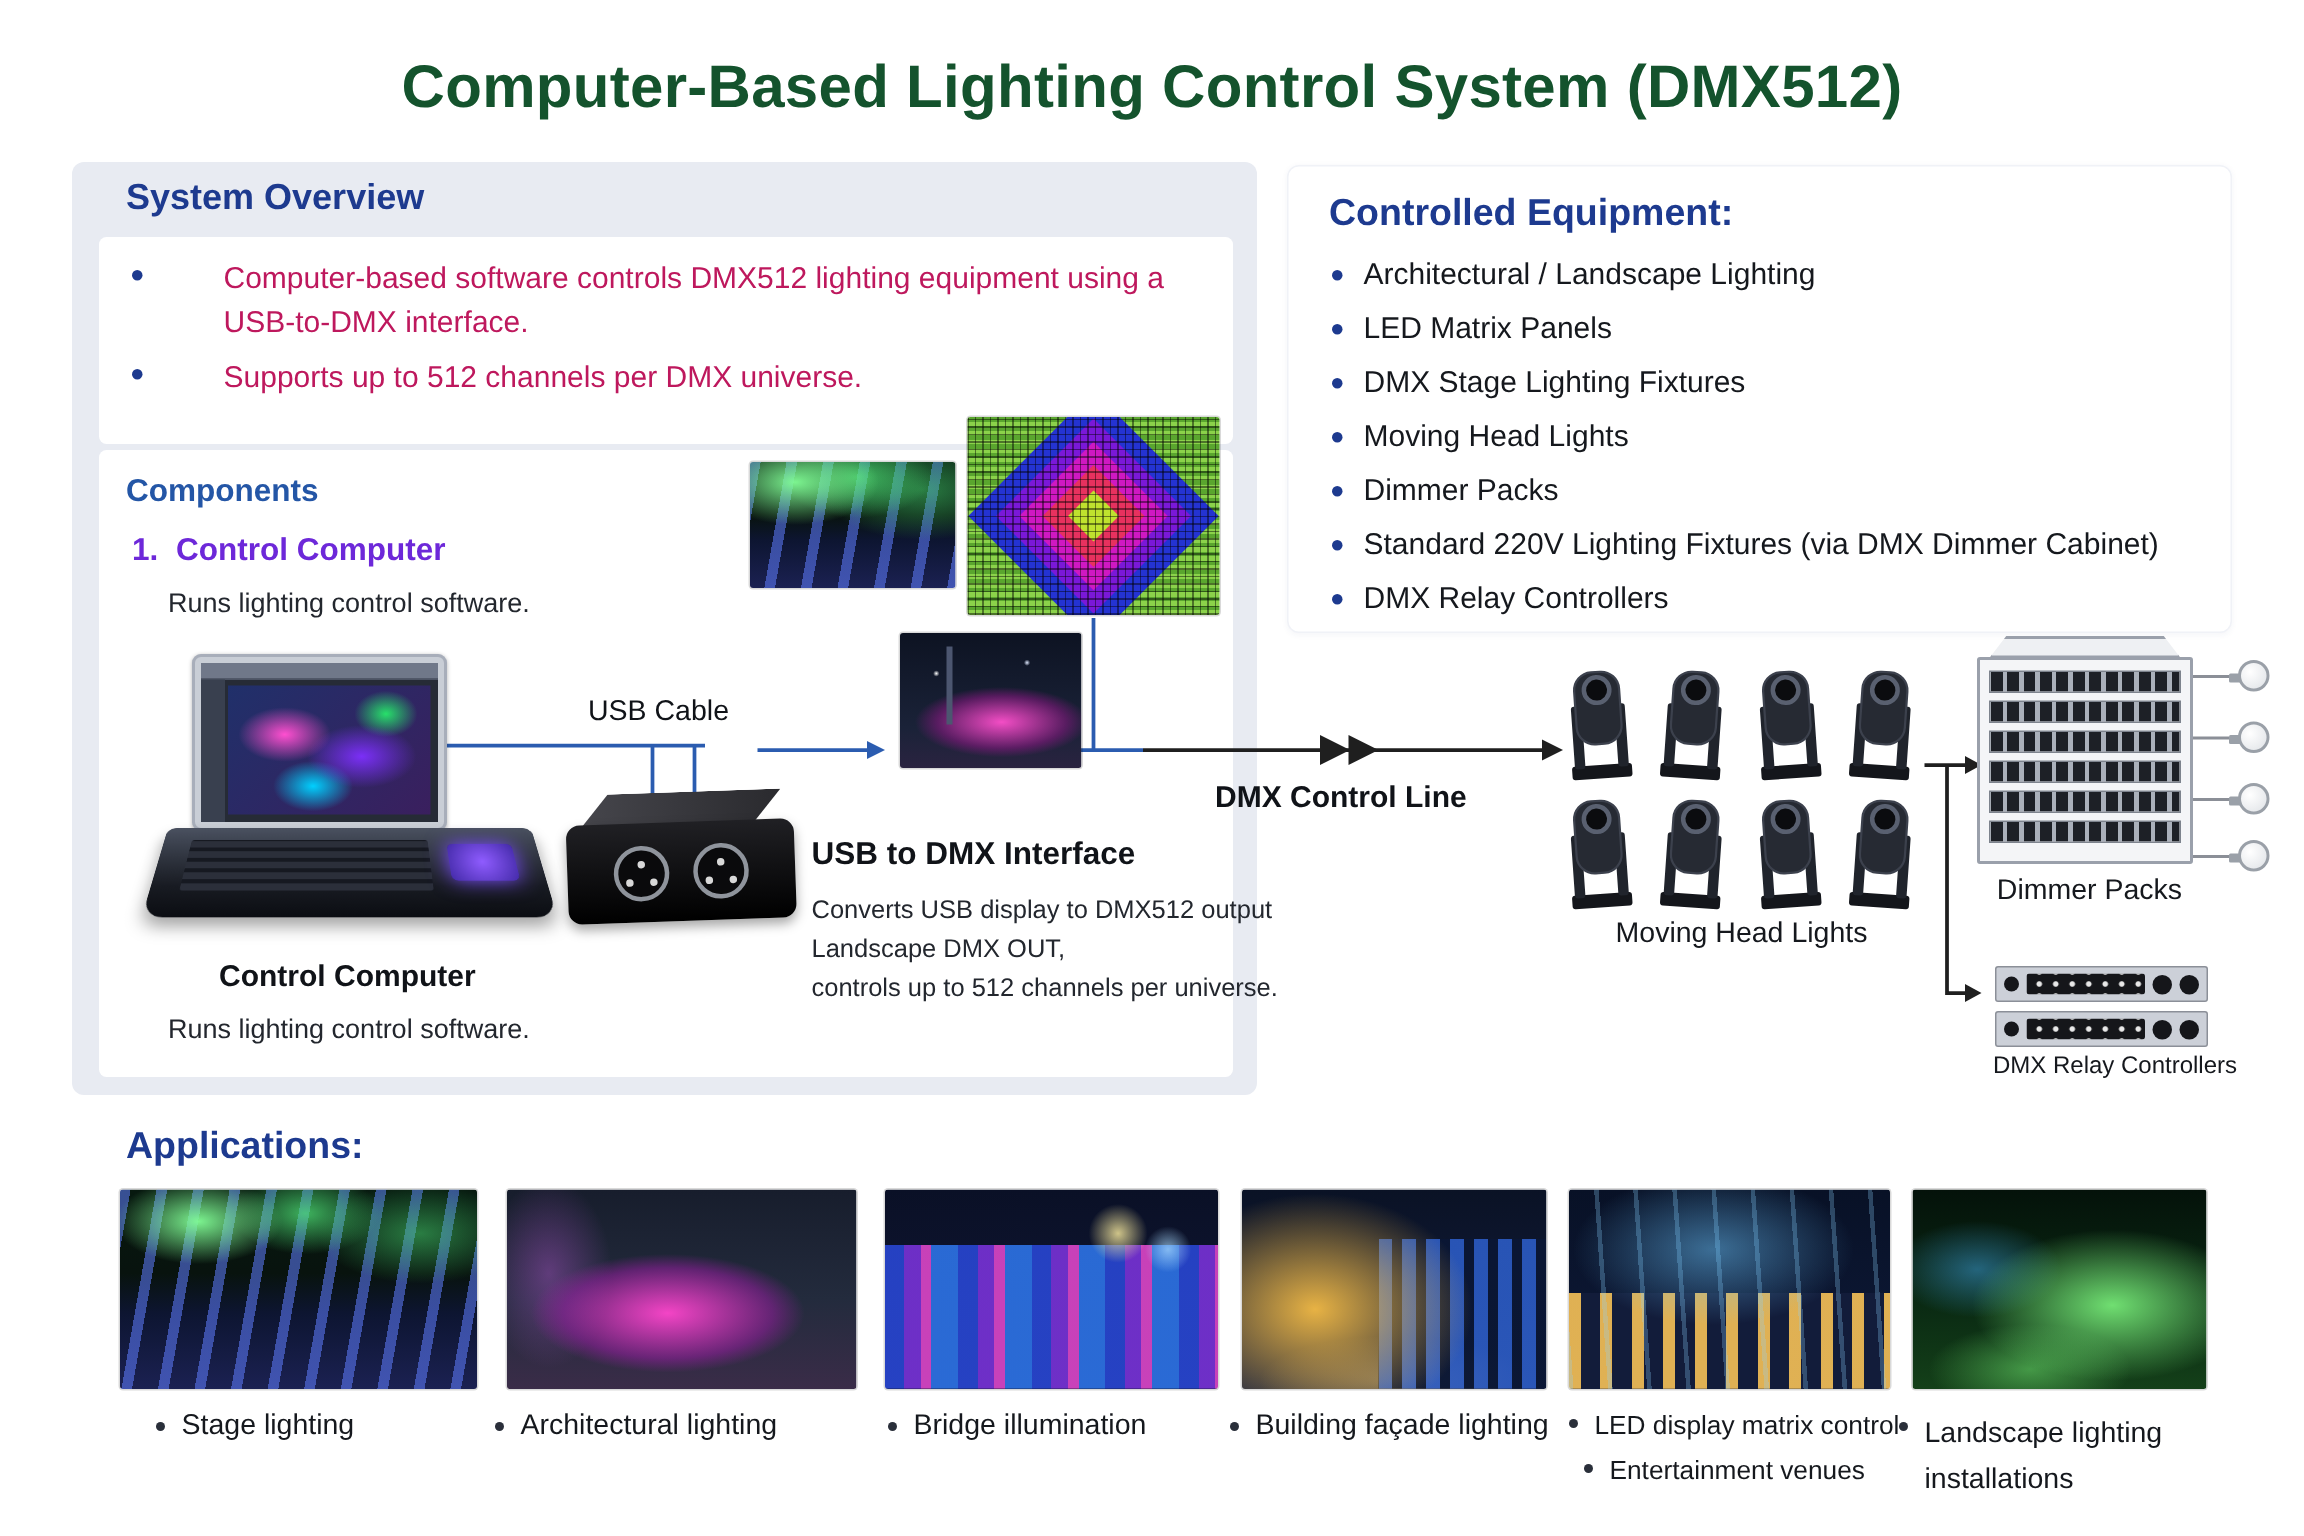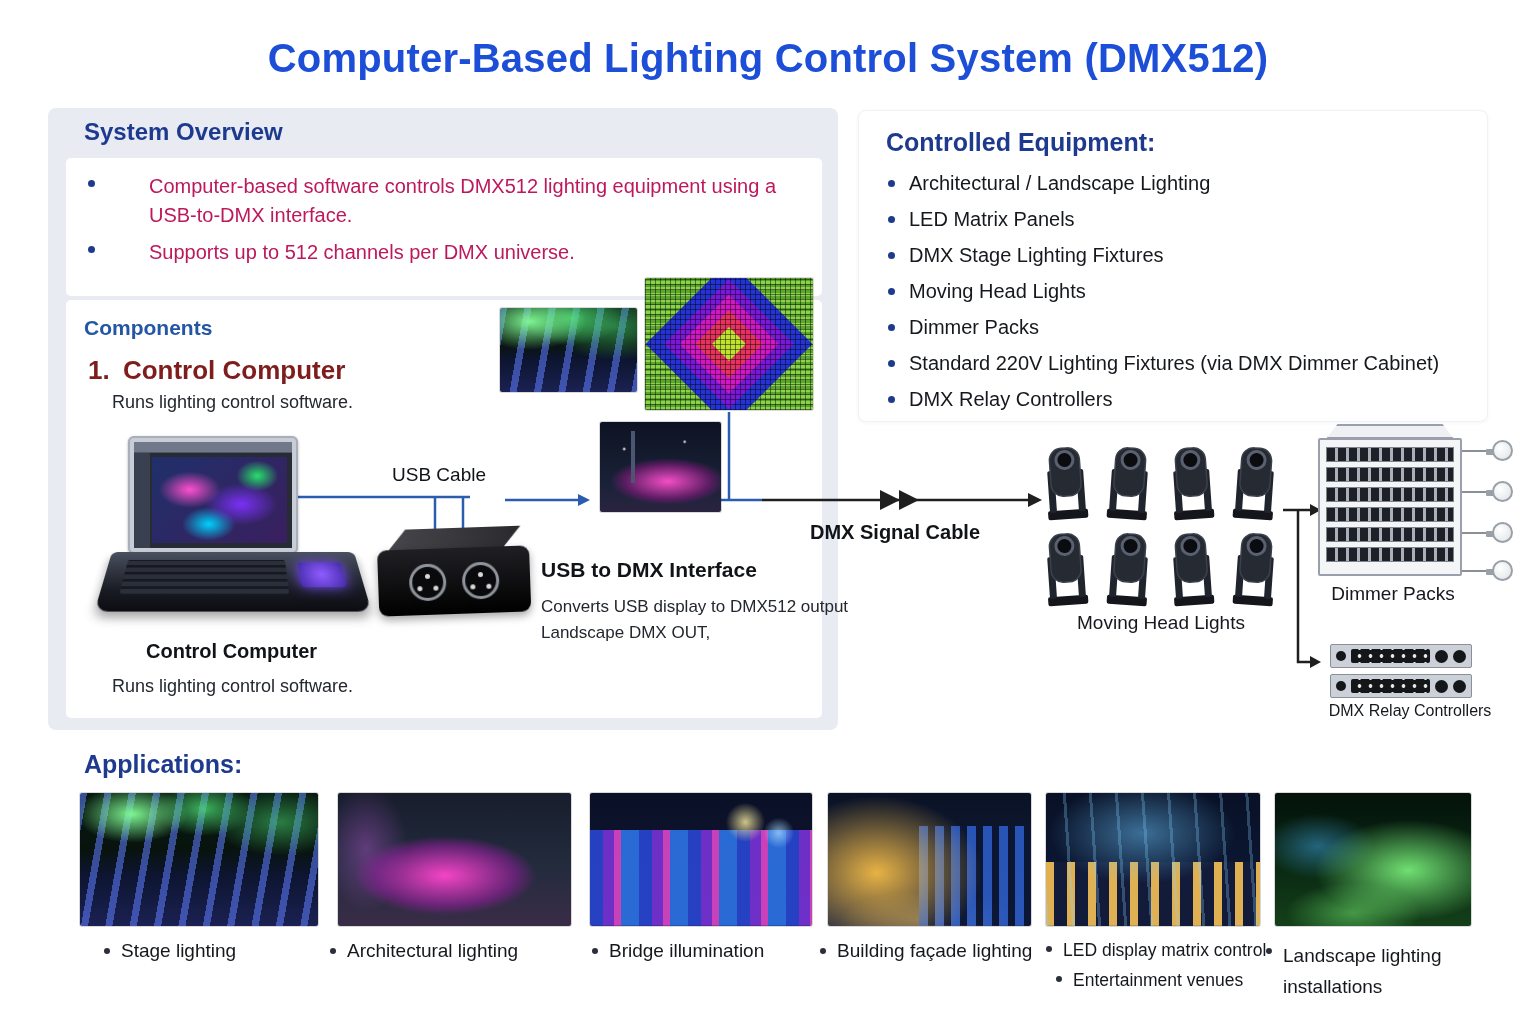--- a/index.html
+++ b/index.html
@@ -4,21 +4,21 @@
 <style>
   * { margin:0; padding:0; box-sizing:border-box; }
   html,body { background:#ffffff; }
   .page {
     position:relative; width:1536px; height:1024px; background:#ffffff;
     font-family:"Liberation Sans", sans-serif; overflow:hidden; color:#15181d;
   }
   .abs { position:absolute; }
 
   
-  .main-title { top:36px; left:0; width:100%; text-align:center; font-size:40px; font-weight:800; color:#1d4ed8; letter-spacing:.2px; }
+  .main-title { top:36px; left:0; width:100%; text-align:center; font-size:40px; font-weight:800; color:#14532d; letter-spacing:.2px; }
   .h-navy { font-weight:800; color:#1d3a8f; }
   .h-blue { font-weight:800; color:#2456a6; }
 
   
   .panel-left { left:48px; top:108px; width:790px; height:622px; background:#e8ebf2; border-radius:8px; }
   .box-white-top { left:66px; top:158px; width:756px; height:138px; background:#ffffff; border-radius:5px; }
   .box-white-main { left:66px; top:300px; width:756px; height:418px; background:#ffffff; border-radius:5px; }
   .bullet-row { display:flex; gap:13px; align-items:flex-start; }
   .dot-navy { width:7px; height:7px; border-radius:50%; background:#1d3a8f; margin-top:8px; flex:none; }
   .dot-dark { width:6px; height:6px; border-radius:50%; background:#2a2f3a; margin-top:8px; flex:none; }
@@ -178,21 +178,21 @@
   <div class="abs bullet-row" style="left:88px; top:172px; width:700px;">
     <span class="dot-navy"></span>
     <span class="ov-text" style="width:640px;">Computer-based software controls DMX512 lighting equipment using a USB-to-DMX interface.</span>
   </div>
   <div class="abs bullet-row" style="left:88px; top:238px; width:700px;">
     <span class="dot-navy"></span>
     <span class="ov-text">Supports up to 512 channels per DMX universe.</span>
   </div>
 
   <div class="abs h-blue" style="left:84px; top:316px; font-size:21px;">Components</div>
-  <div class="abs" style="left:88px; top:355px; font-size:26px; font-weight:800; color:#7f1d1d;">
+  <div class="abs" style="left:88px; top:355px; font-size:21px; font-weight:800; color:#6d28d9;">
     <span>1.</span>
     <span style="margin-left:6px;">Control Computer</span>
   </div>
   <div class="abs" style="left:112px; top:392px; font-size:18px; color:#23272e;">Runs lighting control software.</div>
 
   <div class="abs laptop">
     <div class="lap-screen">
       <div class="lap-display">
         <div class="lap-toolbar"></div>
         <div class="lap-side"></div>
@@ -222,25 +222,26 @@
     <div class="dmd d3"></div>
     <div class="dmd d4"></div>
     <div class="dmd d5"></div>
     <div class="pixel-grid"></div>
   </div>
   <div class="abs photo p-stadium" style="left:600px; top:422px; width:121px; height:90px;"></div>
 
   <div class="abs" style="left:541px; top:558px; font-size:21px; font-weight:800; color:#101318;">USB to DMX Interface</div>
   <div class="abs" style="left:541px; top:594px; font-size:17px; line-height:26px; color:#23272e;">Converts USB display to DMX512 output</div>
   <div class="abs" style="left:541px; top:620px; font-size:17px; line-height:26px; color:#23272e;">Landscape DMX OUT,</div>
+  <div class="abs" style="left:541px; top:646px; font-size:17px; line-height:26px; color:#23272e;">controls up to 512 channels per universe.</div>
 
   <div class="abs" style="left:146px; top:640px; font-size:20px; font-weight:800; color:#101318;">Control Computer</div>
   <div class="abs" style="left:112px; top:676px; font-size:18px; color:#23272e;">Runs lighting control software.</div>
 
-  <div class="abs" style="left:810px; top:521px; font-size:20px; font-weight:800; color:#101318;">DMX Signal Cable</div>
+  <div class="abs" style="left:810px; top:521px; font-size:20px; font-weight:800; color:#101318;">DMX Control Line</div>
 
   <div class="abs h-navy" style="left:886px; top:128px; font-size:25px;">Controlled Equipment:</div>
   <div class="abs" style="left:888px; top:172px; width:600px;">
     <div class="equip-item">
         <span class="dot-navy" style="margin-top:8px;"></span>
         <span>Architectural / Landscape Lighting</span>
       </div>
     <div class="equip-item">
         <span class="dot-navy" style="margin-top:8px;"></span>
         <span>LED Matrix Panels</span>

